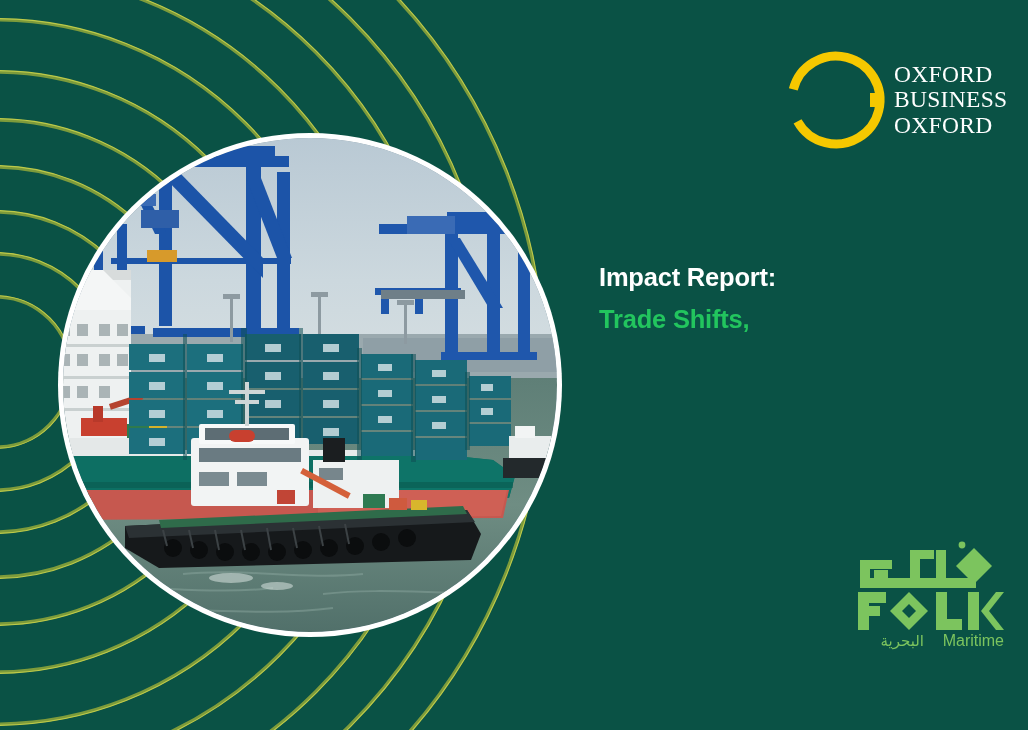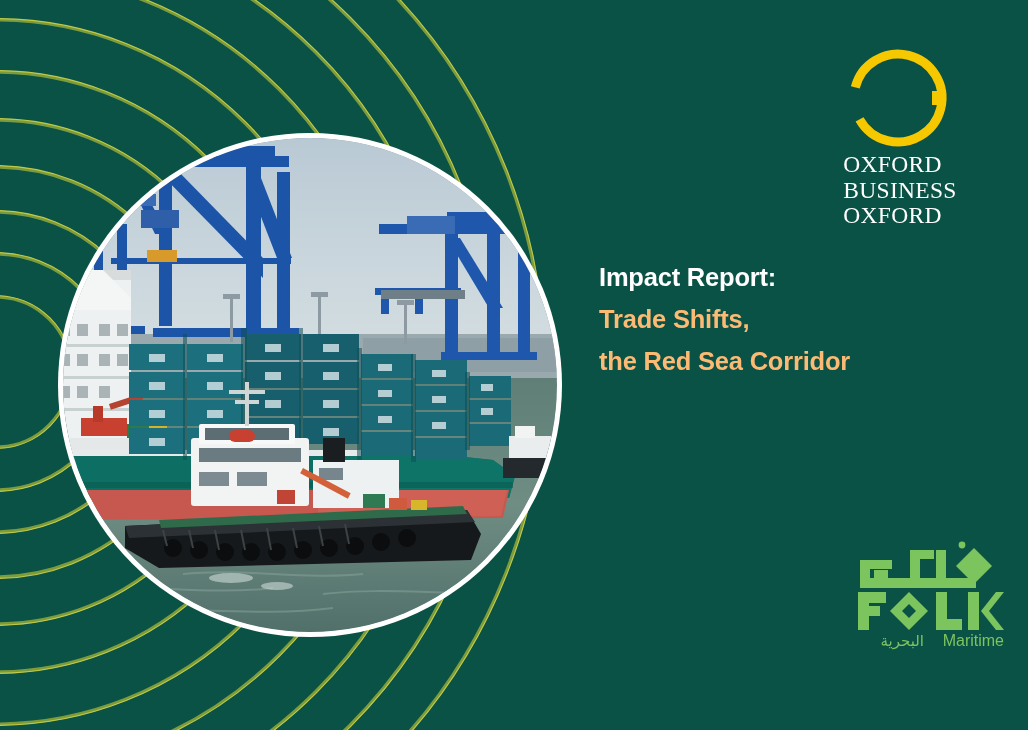--- a/index.html
+++ b/index.html
@@ -53,21 +53,20 @@
 
   
   #obg-logo {
     position: absolute;
     left: 782px;
     top: 44px;
     width: 232px;
     height: 112px;
     display: flex;
     align-items: center;
-    flex-direction: column;
   }
   #obg-ring {
     position: relative;
     width: 108px;
     height: 108px;
     flex: 0 0 auto;
   }
   #obg-words {
     margin-left: 4px;
     color: #ffffff;
@@ -88,21 +87,21 @@
     width: 390px;
   }
   #title-block .line {
     font-size: 25.5px;
     font-weight: 700;
     line-height: 42px;
     letter-spacing: -0.2px;
     white-space: nowrap;
   }
   .t-white { color: #ffffff; }
-  .t-yellow { color: #fdba74; }
+  .t-yellow { color: #22c55e; }
 
   
   #folk-logo {
     position: absolute;
     left: 852px;
     top: 534px;
     width: 152px;
     height: 118px;
   }
   #folk-svg { display: block; }
@@ -416,21 +415,20 @@
     <div id="obg-words">
       <div>OXFORD</div>
       <div>BUSINESS</div>
       <div>OXFORD</div>
     </div>
   </div>
 
   <div id="title-block">
     <div class="line t-white">Impact Report:</div>
     <div class="line t-yellow">Trade Shifts,</div>
-    <div class="line t-yellow">the Red Sea Corridor</div>
   </div>
 
   <div id="folk-logo">
     <svg id="folk-svg" width="152" height="118" viewBox="0 0 152 118" xmlns="http://www.w3.org/2000/svg">
       <g fill="#7cc45e">
 
         <circle cx="110" cy="11" r="3.4"></circle>
 
         <polygon points="122,14 140,32 122,50 104,32"></polygon>
 

